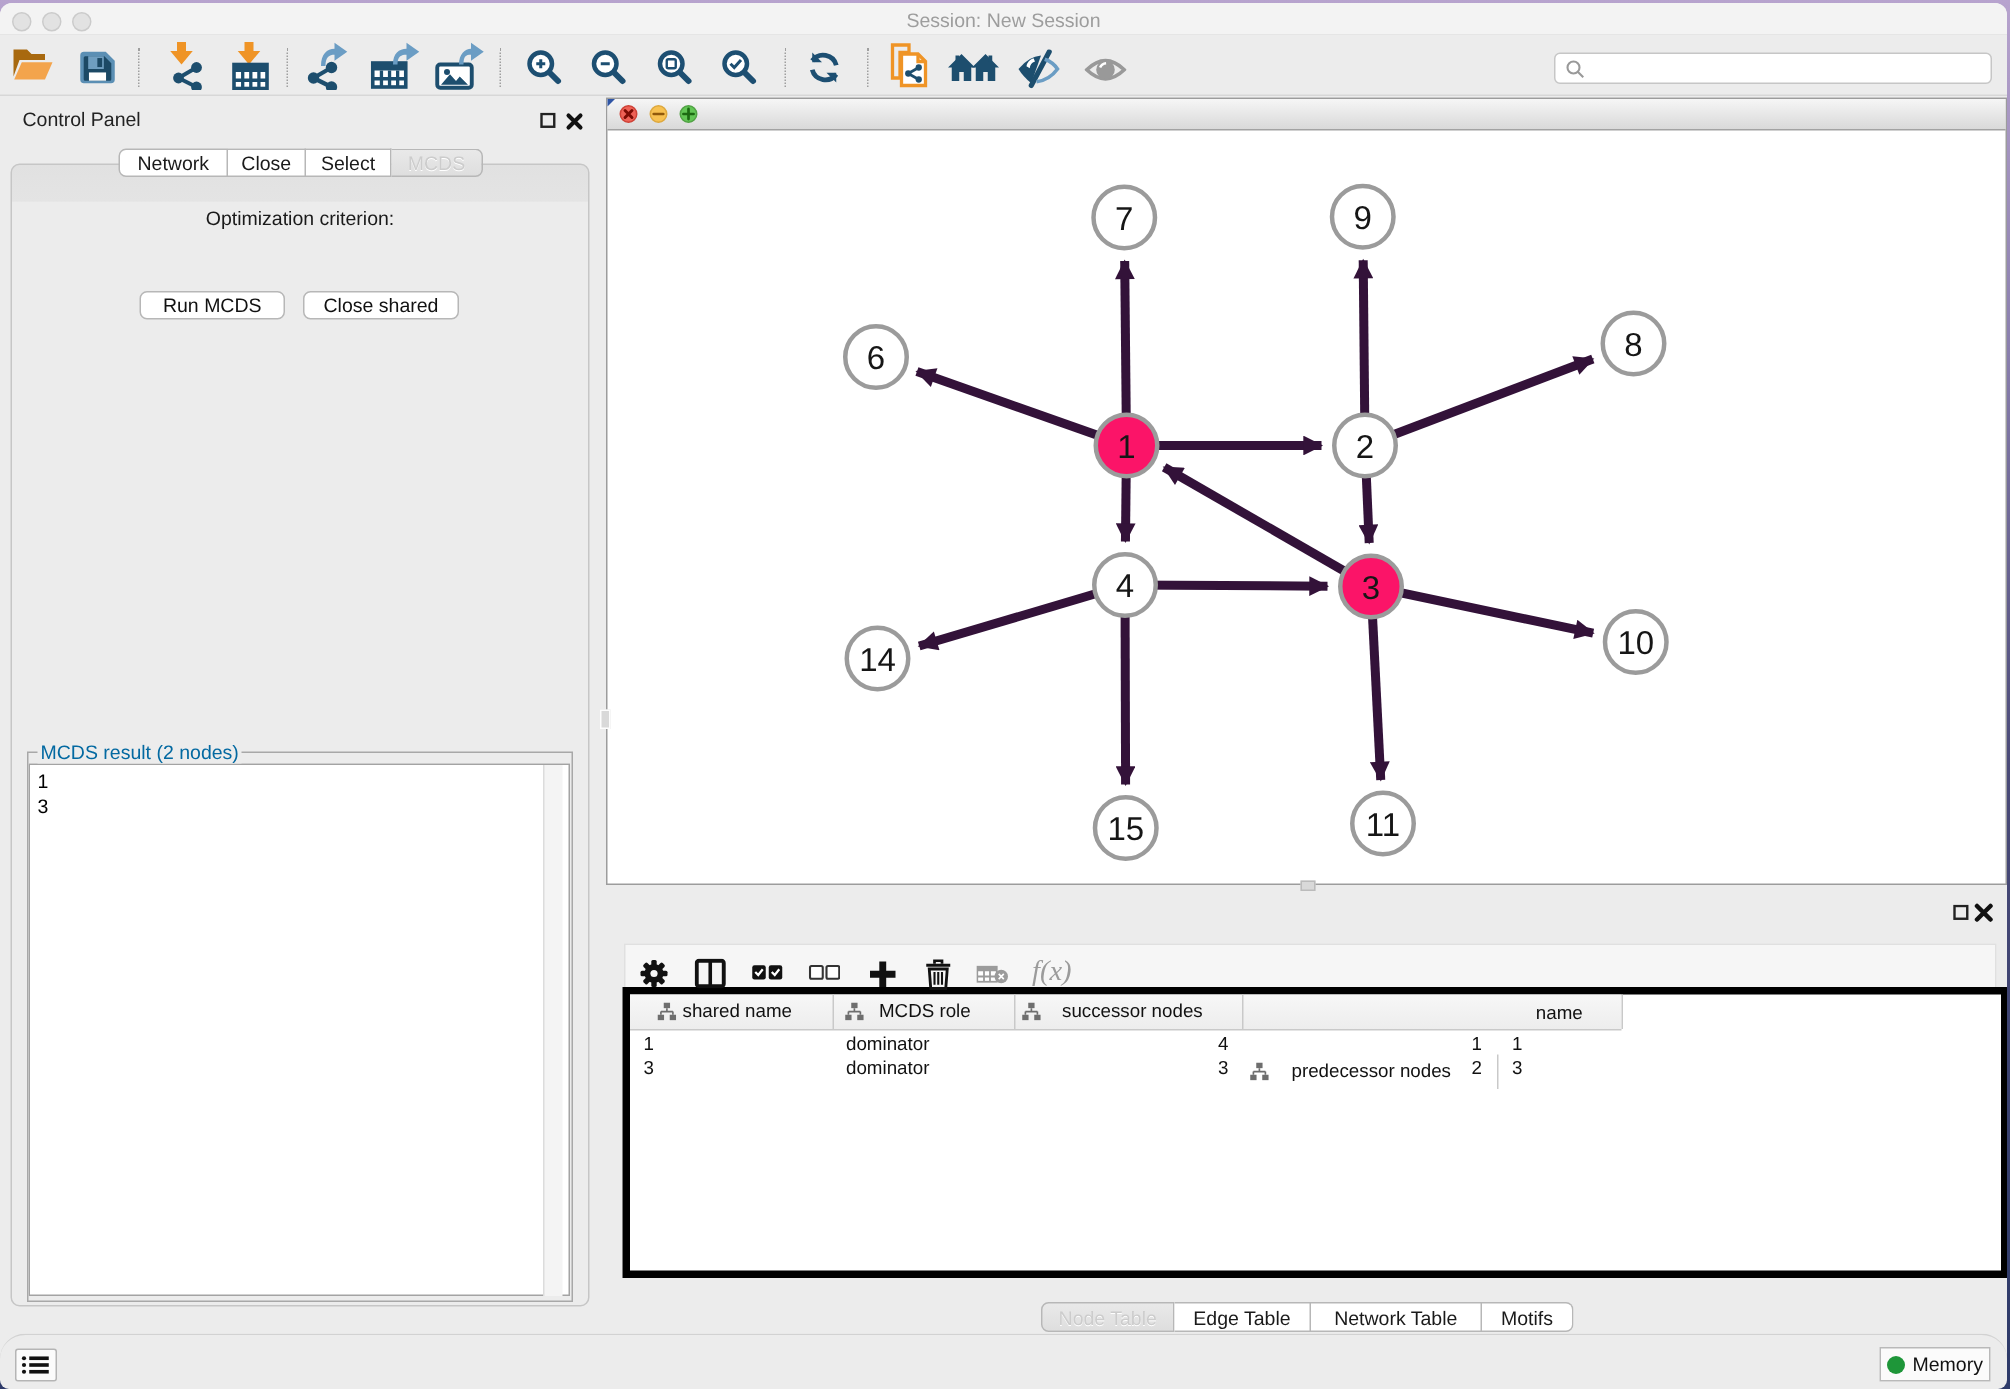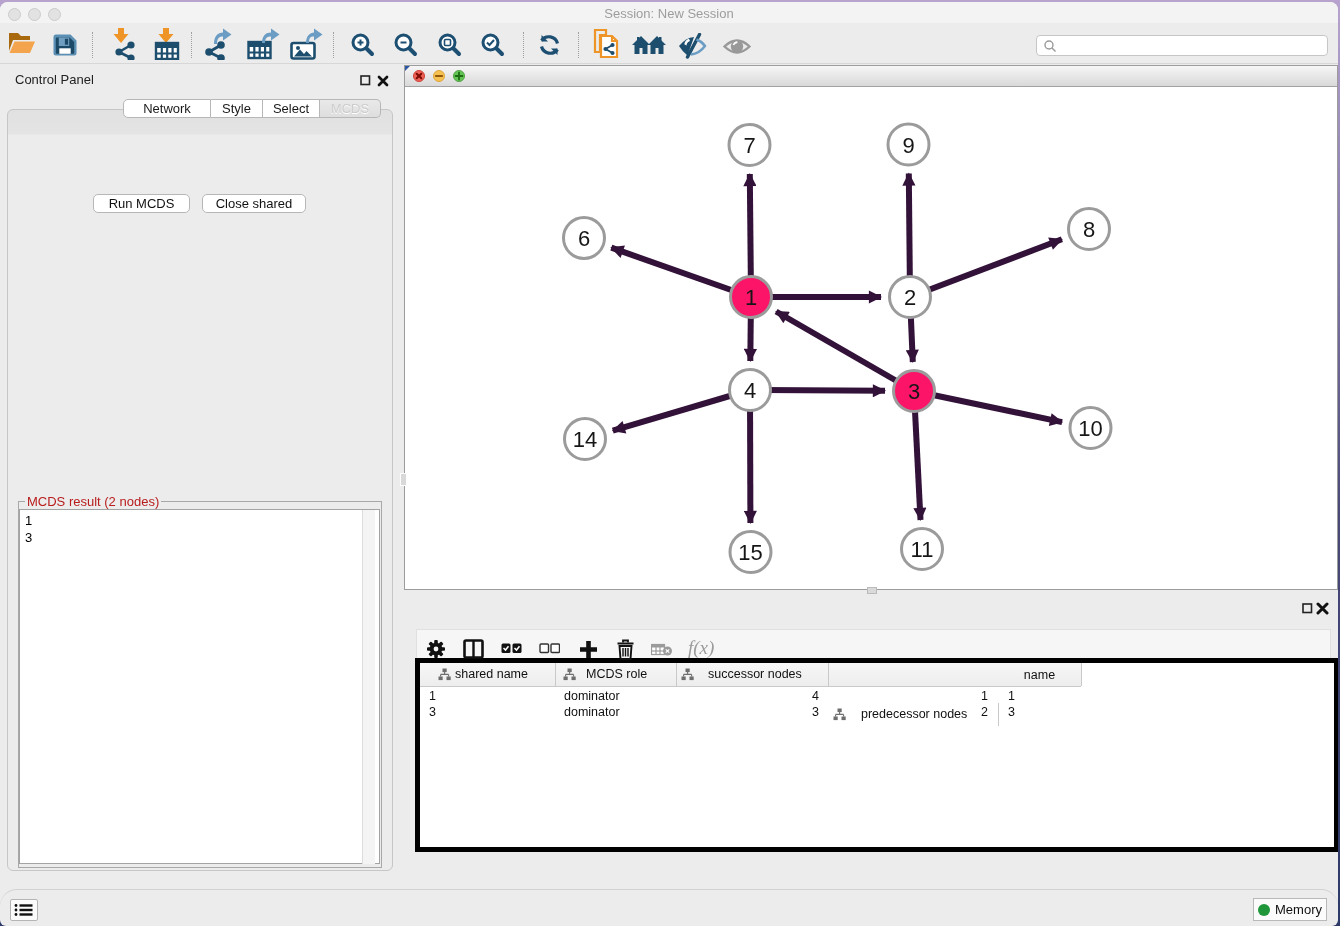--- a/index.html
+++ b/index.html
@@ -28,21 +28,21 @@
 .seg div:first-child{border-left:1px solid #b7b7b7;border-radius:5px 0 0 5px;}
 .seg div:last-child{border-radius:0 5px 5px 0;}
 .seg div.selgray{background:linear-gradient(#e9e9e9,#dedede);color:#ccc;text-shadow:0 1px 0 #fff;}
 #opt-label{left:8px;top:136px;width:384px;text-align:center;font-size:13px;color:#1a1a1a;}
 #combo{left:44px;top:159px;width:296px;height:17px;background:#fff;border:1px solid #b4b4b4;border-radius:5px;
  font-size:13px;color:#111;line-height:17px;padding-left:11px;}
 .btn{position:absolute;height:17px;background:#fff;border:1px solid #b7b7b7;border-radius:5px;
  font-size:13px;color:#111;text-align:center;line-height:17px;}
 
 #fieldset{left:18px;top:499px;width:362px;height:365px;border:1px solid #a8a8a8;}
-#legend{left:25px;top:492px;background:#ececec;font-size:13px;color:#b91c1c;padding:0 2px;}
+#legend{left:25px;top:492px;background:#ececec;font-size:13px;color:#0369a1;padding:0 2px;}
 #resultbox{left:19px;top:507px;width:361px;height:355px;background:#fff;border:1px solid #a3a3a3;
  font-size:13px;color:#000;line-height:17px;padding:2px 0 0 5px;box-sizing:border-box;}
 #scrolltrack{left:362px;top:508px;width:12px;height:354px;background:#f4f4f4;border-left:1px solid #dcdcdc;}
 
 #sccframe{left:404px;top:63px;width:934px;height:525px;border:1px solid #9c9c9c;background:#fff;box-sizing:border-box;}
 #scctitle{left:0;top:0;width:932px;height:20px;background:linear-gradient(#f6f6f6,#d9d9d9);border-bottom:1px solid #a2a2a2;}
 #scctext{left:0;top:2px;width:932px;text-align:center;font-size:13px;font-weight:bold;color:#333;}
 .tl2{position:absolute;top:4px;width:12px;height:12px;border-radius:50%;box-sizing:border-box;}
 
 #tp-title{left:417px;top:600px;font-size:13px;color:#222;margin-top:40px;}
@@ -216,25 +216,26 @@
   <div id="cp-icons">
     <svg style="position:absolute;left:360px;top:73px" width="11" height="11">
         <rect x="1" y="1" width="8.5" height="8.5" fill="none" stroke="#222" stroke-width="1.6"></rect>
       </svg>
     <svg style="position:absolute;left:377px;top:73px" width="12" height="12">
         <path d="M2,2 L10,10 M10,2 L2,10" stroke="#111" stroke-width="2.7" stroke-linecap="round"></path>
       </svg>
   </div>
   <div id="cp-panel" class="abs"></div>
   <div class="seg" style="left:79px;top:97px;height:19px;">
-    <div style="width:88px;margin-left:44px;">Network</div>
-    <div style="width:52px;">Style</div>
+    <div style="width:73px;">Network</div>
+    <div style="width:52px;">Close</div>
     <div style="width:57px;">Select</div>
     <div class="selgray" style="width:61px;">MCDS</div>
   </div>
+  <div id="opt-label" class="abs">Optimization criterion:</div>
   <div class="btn" style="left:93px;top:192px;width:95px;">Run MCDS</div>
   <div class="btn" style="left:202px;top:192px;width:102px;">Close shared</div>
   <div id="fieldset" class="abs"></div>
   <div id="resultbox" class="abs">1<br>3</div>
   <div id="scrolltrack" class="abs"></div>
   <div id="legend" class="abs">MCDS result (2 nodes)</div>
 
   <div id="sccframe" class="abs">
     <div style="position:absolute;left:0;top:0;width:0;height:0;border-top:5px solid #2f55a5;border-right:5px solid transparent;z-index:3;"></div>
     <div style="position:absolute;left:-5px;top:407px;width:5px;height:11px;background:#d9d9d9;border:1px solid #fdfdfd;"></div>
@@ -405,20 +406,26 @@
     <div class="tcell" style="left:144px;top:25px;">dominator</div>
     <div class="tcell" style="left:299px;top:25px;width:100px;text-align:right;">4</div>
     <div class="tcell" style="left:468px;top:25px;width:100px;text-align:right;">1</div>
     <div class="tcell" style="left:588px;top:25px;">1</div>
     <div class="tcell" style="left:9px;top:41px;">3</div>
     <div class="tcell" style="left:144px;top:41px;">dominator</div>
     <div class="tcell" style="left:299px;top:41px;width:100px;text-align:right;">3</div>
     <div class="tcell" style="left:468px;top:41px;width:100px;text-align:right;">2</div>
     <div class="tcell" style="left:588px;top:41px;">3</div>
   </div>
+  <div id="bottomtabs" class="seg" style="left:694px;top:866px;height:20px;">
+    <div class="selgray" style="width:89px;">Node Table</div>
+    <div style="width:91px;">Edge Table</div>
+    <div style="width:114px;">Network Table</div>
+    <div style="width:61px;">Motifs</div>
+  </div>
 
   <div id="statusbar" class="abs">
     <div id="listbtn">
       <svg width="20" height="14" style="position:absolute;left:3px;top:3px">
         <circle cx="2" cy="2.5" r="1.4" fill="#111"></circle>
           <circle cx="2" cy="7" r="1.4" fill="#111"></circle>
           <circle cx="2" cy="11.5" r="1.4" fill="#111"></circle>
         <rect x="5.5" y="1.3" width="13" height="2.4" fill="#111"></rect>
           <rect x="5.5" y="5.8" width="13" height="2.4" fill="#111"></rect>
           <rect x="5.5" y="10.3" width="13" height="2.4" fill="#111"></rect>

